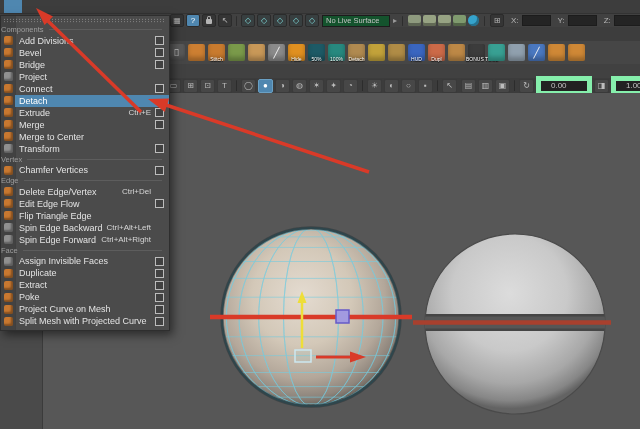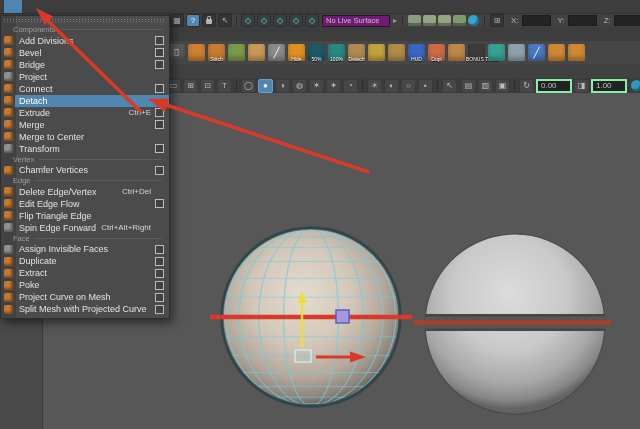--- a/index.html
+++ b/index.html
@@ -15,21 +15,21 @@
   
   .statusline{top:14px;height:13px;background:#414141;padding-left:170px;gap:3px;z-index:1;}
   .sl-ic{width:12px;height:11px;background:#353535;border:1px solid #2b2b2b;border-radius:2px;
          display:flex;align-items:center;justify-content:center;font-size:8px;color:#b5b5b5;flex:none;}
   .sl-ic.active{background:var(--accent_blue);color:#fff;}
   .sl-ic.teal{color:#7ad2d2;background:#383f40;}
   .sl-ic.sep{width:1px;height:10px;background:#2d2d2d;border:none;margin:0 2px;}
   .lockshape{width:6px;height:5px;background:#b5b5b5;border-radius:1px;position:relative;margin-top:2px;}
   .lockshape::before{content:"";position:absolute;left:1px;top:-3px;width:4px;height:4px;border:1px solid #b5b5b5;
          border-bottom:none;border-radius:3px 3px 0 0;box-sizing:border-box;}
-  .livefield{width:60px;height:10px;background:#701a75;border:1px solid #1c1c1c;color:#c4c4c4;
+  .livefield{width:60px;height:10px;background:#14532d;border:1px solid #1c1c1c;color:#c4c4c4;
          font-size:7.5px;line-height:10px;padding:0 3px;white-space:nowrap;flex:none;}
   .caret{color:#9a9a9a;font-size:8px;}
   .rn-ic{width:13px;height:11px;border-radius:2px;flex:none;background:var(--c,#8e9a7e);
          box-shadow:inset 0 -3px 0 rgba(0,0,0,.35);}
   .rn-ic.round{border-radius:50%;width:11px;box-shadow:inset -2px -2px 0 rgba(0,0,0,.3);}
   .xyz-label{font-size:8px;color:#b5b5b5;margin-left:4px;}
   .coordfield{width:27px;height:9px;background:#242424;border:1px solid #1c1c1c;flex:none;}
 
   
   .shelftabs{top:27px;height:14px;background:#3d3d3d;padding-left:168px;}
@@ -46,22 +46,22 @@
   
   .panelrow{top:64px;height:14px;background:#414141;padding-left:172px;gap:18px;}
   .pm-item{font-size:9px;color:#d0d0d0;}
 
   
   .vptoolbar{top:78px;height:15px;background:#3c3c3c;padding-left:166px;gap:2px;}
   .vt-ic{width:13px;height:12px;background:#474747;border:1px solid #3a3a3a;border-radius:2px;flex:none;
          display:flex;align-items:center;justify-content:center;font-size:8px;color:#bdbdbd;}
   .vt-ic.active{background:var(--accent_blue);color:#fff;border-color:#6aa0c4;}
   .vt-ic.sep{width:1px;height:11px;background:#2c2c2c;border:none;margin:0 2px;}
-  .numfield{width:26px;height:10px;background:#222;border:2px solid #86efac;color:#c2c2c2;
-            font-size:8px;line-height:10px;padding:0 3px;flex:none;}
+  .numfield{width:26px;height:10px;background:#222;border:5px solid #86efac;color:#c2c2c2;
+            font-size:8px;line-height:10px;padding:0 10px;flex:none;}
   .gammacircle{width:11px;height:11px;border-radius:50%;background:#2a9ac0;flex:none;margin:0 2px;
             box-shadow:inset -2px -2px 0 rgba(0,0,0,.3);}
 
   
   .viewport{position:absolute;left:0;top:93px;right:0;bottom:0;background:#575757;}
   .toolbox{position:absolute;left:0;top:0;bottom:0;width:42px;background:#4a4a4a;border-right:1px solid #3b3b3b;}
   .hud{position:absolute;left:140px;top:95px;width:38px;z-index:2;}
   .hud div{height:11.7px;line-height:11.7px;text-align:right;font-size:8.5px;color:#cccccc;}
 
   .scene-svg{position:absolute;left:0;top:0;z-index:2;pointer-events:none;}
@@ -69,21 +69,21 @@
 
   
   .menu-panel{position:absolute;left:0;top:15px;width:170px;background:#4b4b4b;border:1px solid #2e2e2e;
         box-shadow:3px 4px 9px rgba(0,0,0,.5);z-index:30;padding-bottom:3px;box-sizing:border-box;}
   .iconstrip{position:absolute;left:0;top:0;bottom:0;width:14px;background:#424242;border-right:1px solid #404040;}
   .tearoff{position:relative;height:5px;margin:2px 4px 2px 2px;
         background-image:radial-gradient(#8f8f8f 0.6px, transparent 0.8px);background-size:3px 2.5px;}
   .mrows{position:relative;}
   .mrow{display:flex;align-items:center;height:12px;padding:0 5px 0 2px;font-size:9px;color:#e3e3e3;white-space:nowrap;}
   .mrow.highlighted{background:var(--accent_blue);box-shadow:inset 14px 0 0 #424242;color:#fff;}
-  .mrow.header{height:9.5px;color:#9d9d9d;font-size:7.5px;padding-left:12px;}
+  .mrow.header{height:9.5px;color:#9d9d9d;font-size:7.5px;padding-left:0;}
   .mrow.header::after{content:"";flex:1;height:1px;background:#5d5d5d;margin-left:5px;margin-right:2px;}
   .mi-icon{width:9px;height:9px;border-radius:2px;background:var(--ic,#c87830);margin:0 6px 0 1px;flex:none;
         box-shadow:inset -2px -2px 2px rgba(0,0,0,.35);}
   .mrow.dim .mi-icon{background:#909090;}
   .mi-shortcut{margin-left:auto;font-size:8px;color:#d6d6d6;padding-right:4px;}
   .mi-box{width:7px;height:7px;border:1px solid #bcbcbc;flex:none;visibility:hidden;background:rgba(0,0,0,.12);}
   .mrow.option_box .mi-box{visibility:visible;}
 </style>
 </head>
 <body>
@@ -591,20 +591,26 @@
           <span class="mi-box"></span>
         </div>
 
         <div class="mrow item">
           <span class="mi-icon"></span>
           <span class="mi-label">Flip Triangle Edge</span>
           <span class="mi-shortcut"></span>
           <span class="mi-box"></span>
         </div>
 
+        <div class="mrow dim item">
+          <span class="mi-icon"></span>
+          <span class="mi-label">Spin Edge Backward</span>
+          <span class="mi-shortcut">Ctrl+Alt+Left</span>
+          <span class="mi-box"></span>
+        </div>
 
         <div class="mrow dim item">
           <span class="mi-icon"></span>
           <span class="mi-label">Spin Edge Forward</span>
           <span class="mi-shortcut">Ctrl+Alt+Right</span>
           <span class="mi-box"></span>
         </div>
 
         <div class="mrow header">
 

